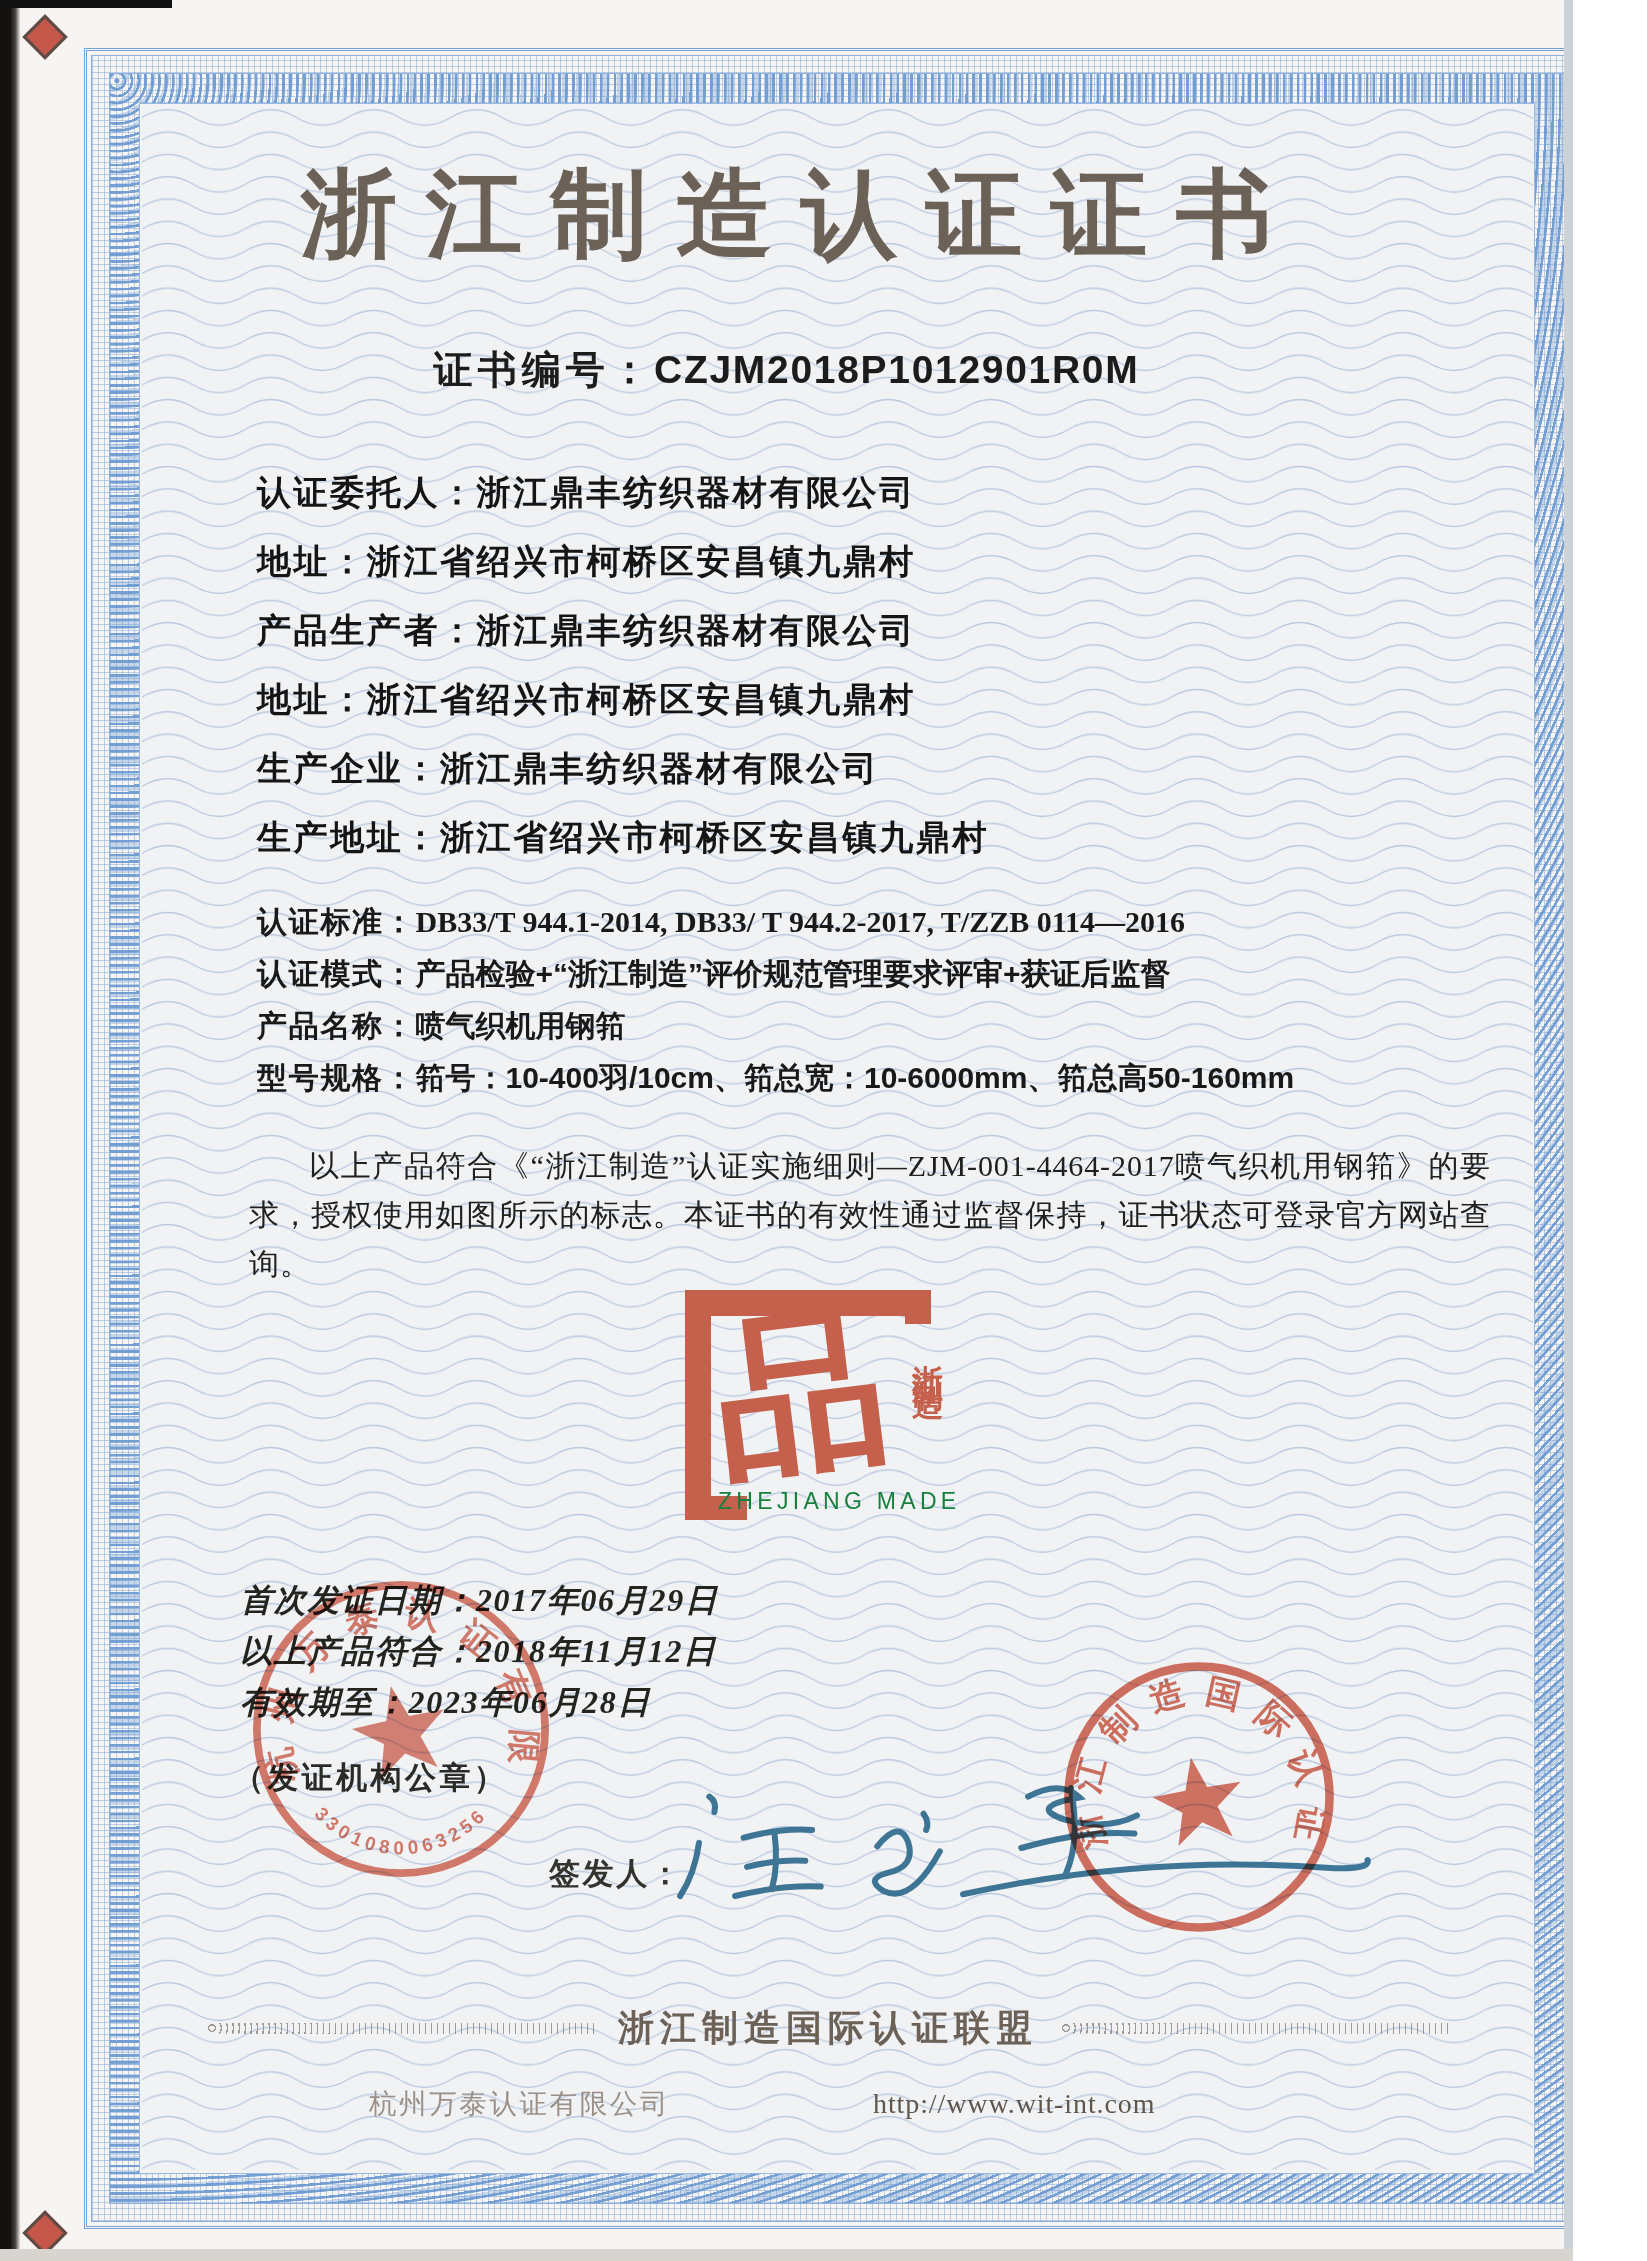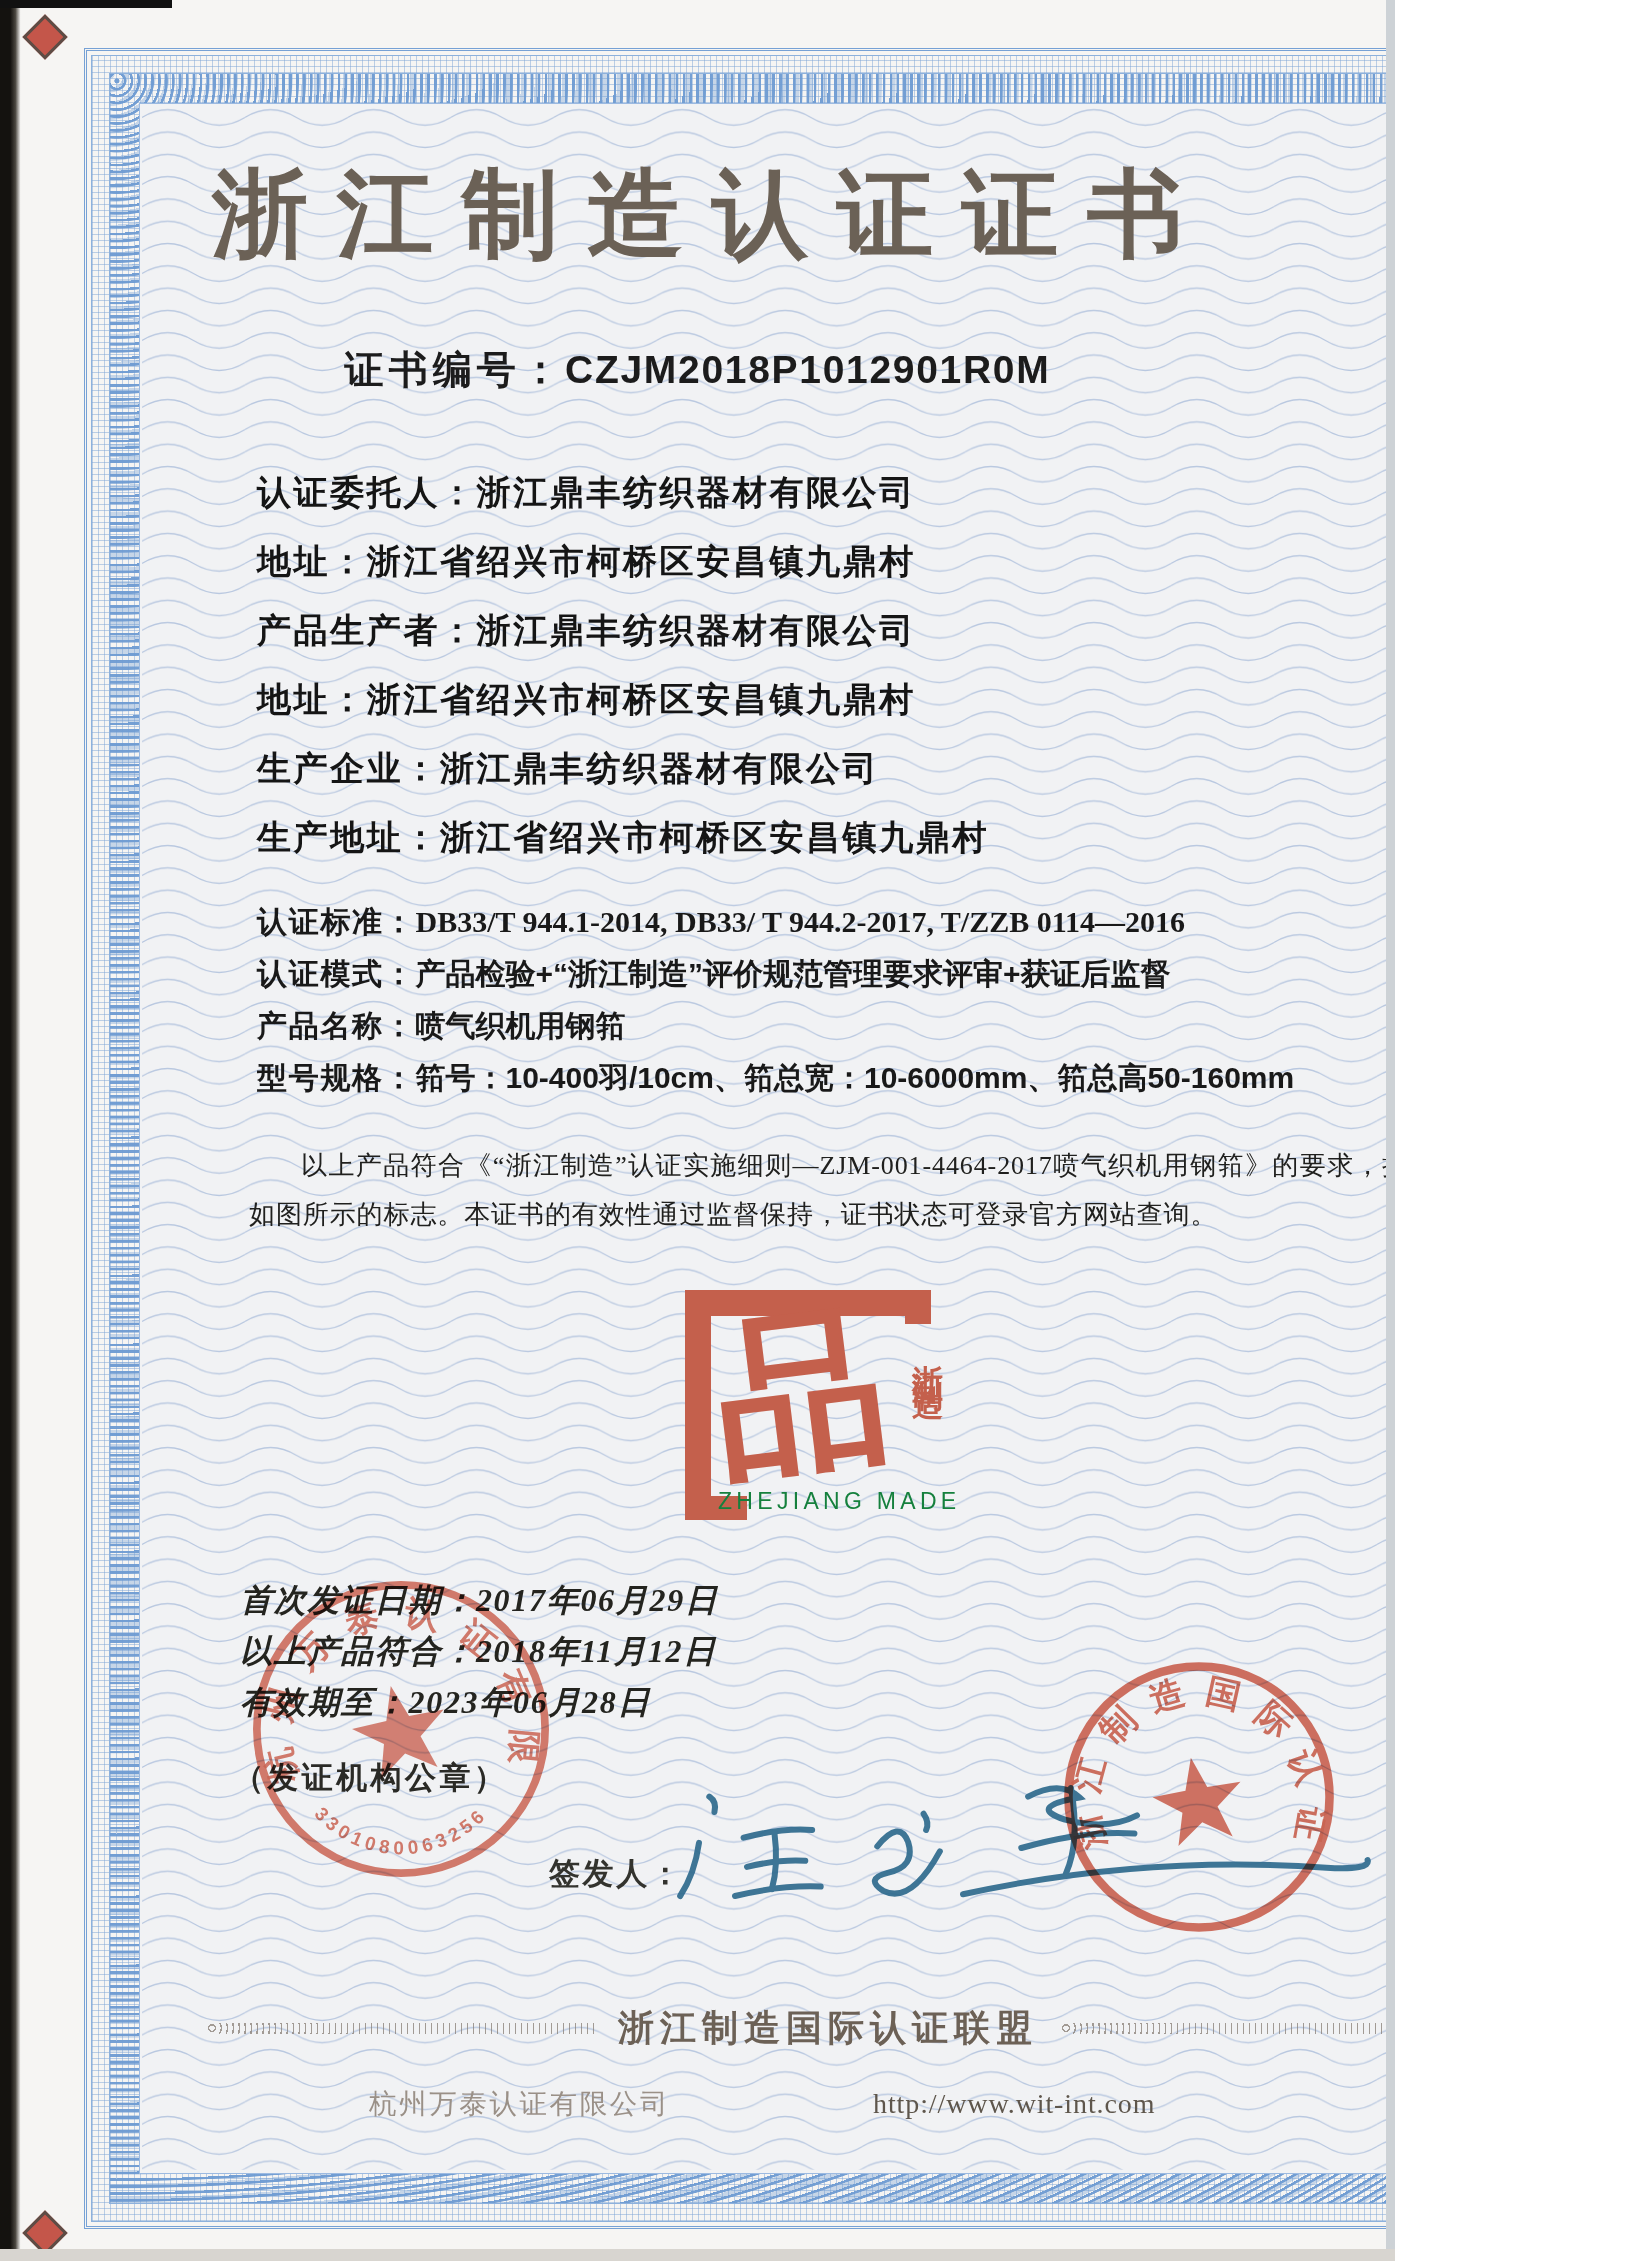--- a/index.html
+++ b/index.html
@@ -1,16 +1,16 @@
 <!DOCTYPE html>
 <html style="font-size:13.7px"><head>
 <meta charset="utf-8">
 <style>
   html,body{margin:0;padding:0;background:#ffffff;}
-  .page{position:relative;width:1395px;height:2261px;background:#f6f5f3;overflow:hidden;
+  .page{position:relative;width:1573px;height:2261px;background:#f6f5f3;overflow:hidden;
         font-family:"Liberation Sans",sans-serif;}
   
   .scan-left{position:absolute;left:0;top:0;width:20.6px;height:100%;
              background:linear-gradient(90deg,#14120f 0 10.3px,#4a463f 15.4px,rgba(120,115,105,0) 20.6px);}
   .scan-top{position:absolute;left:0;top:0;width:172px;height:7.7px;background:#111;}
   .scan-bottom{position:absolute;left:0;bottom:0;width:100%;height:12px;background:#d8d5d0;}
   .scan-right{position:absolute;right:0;top:0;width:8.6px;height:100%;background:#cdd2d6;}
   
   .corner{position:absolute;width:26px;height:26px;background:#bf4538;border:3.4px solid #4d3a33;
           transform:rotate(45deg);opacity:.9;}
@@ -38,21 +38,21 @@
           font-size:39px;font-weight:700;color:#1c1c1c;letter-spacing:1.7px;}
   .certno .lbl{letter-spacing:5.1px;}
   .fields{position:absolute;left:257px;top:458px;font-size:34px;font-weight:700;color:#151515;}
   .fields .line{height:69px;line-height:69px;letter-spacing:2.6px;}
   .standards{position:absolute;left:257px;top:896px;font-size:30px;color:#191919;}
   .standards .line{height:52px;line-height:52px;}
   .standards .lbl{font-weight:700;letter-spacing:1.7px;}
   .standards .val{font-weight:600;}
   .val-serif{font-family:"Liberation Serif",serif;font-weight:700;}
   .para{position:absolute;left:249px;top:1141px;width:1242px;
-        font-family:"Liberation Serif",serif;font-size:26px;line-height:49px;color:#20201e;
+        font-family:"Liberation Serif",serif;font-size:30px;line-height:49px;color:#20201e;
         text-align:justify;text-indent:2em;letter-spacing:0.9px;}
   
   .logo{position:absolute;left:685px;top:1290px;width:266px;height:269px;}
   .logo .bar{position:absolute;background:#c4604c;}
   .lg-top{left:0;top:0;width:245px;height:26px;}
   .lg-left{left:0;top:0;width:26px;height:230px;}
   .lg-right{left:220px;top:0;width:26px;height:34px;}
   .lg-foot{left:24px;top:206px;width:38px;height:24px;}
   .lg-pin{position:absolute;left:29px;top:6.9px;font-family:"DejaVu Serif",serif;font-weight:700;
           font-size:172px;line-height:189px;color:#c4604c;transform:rotate(-7deg);}

